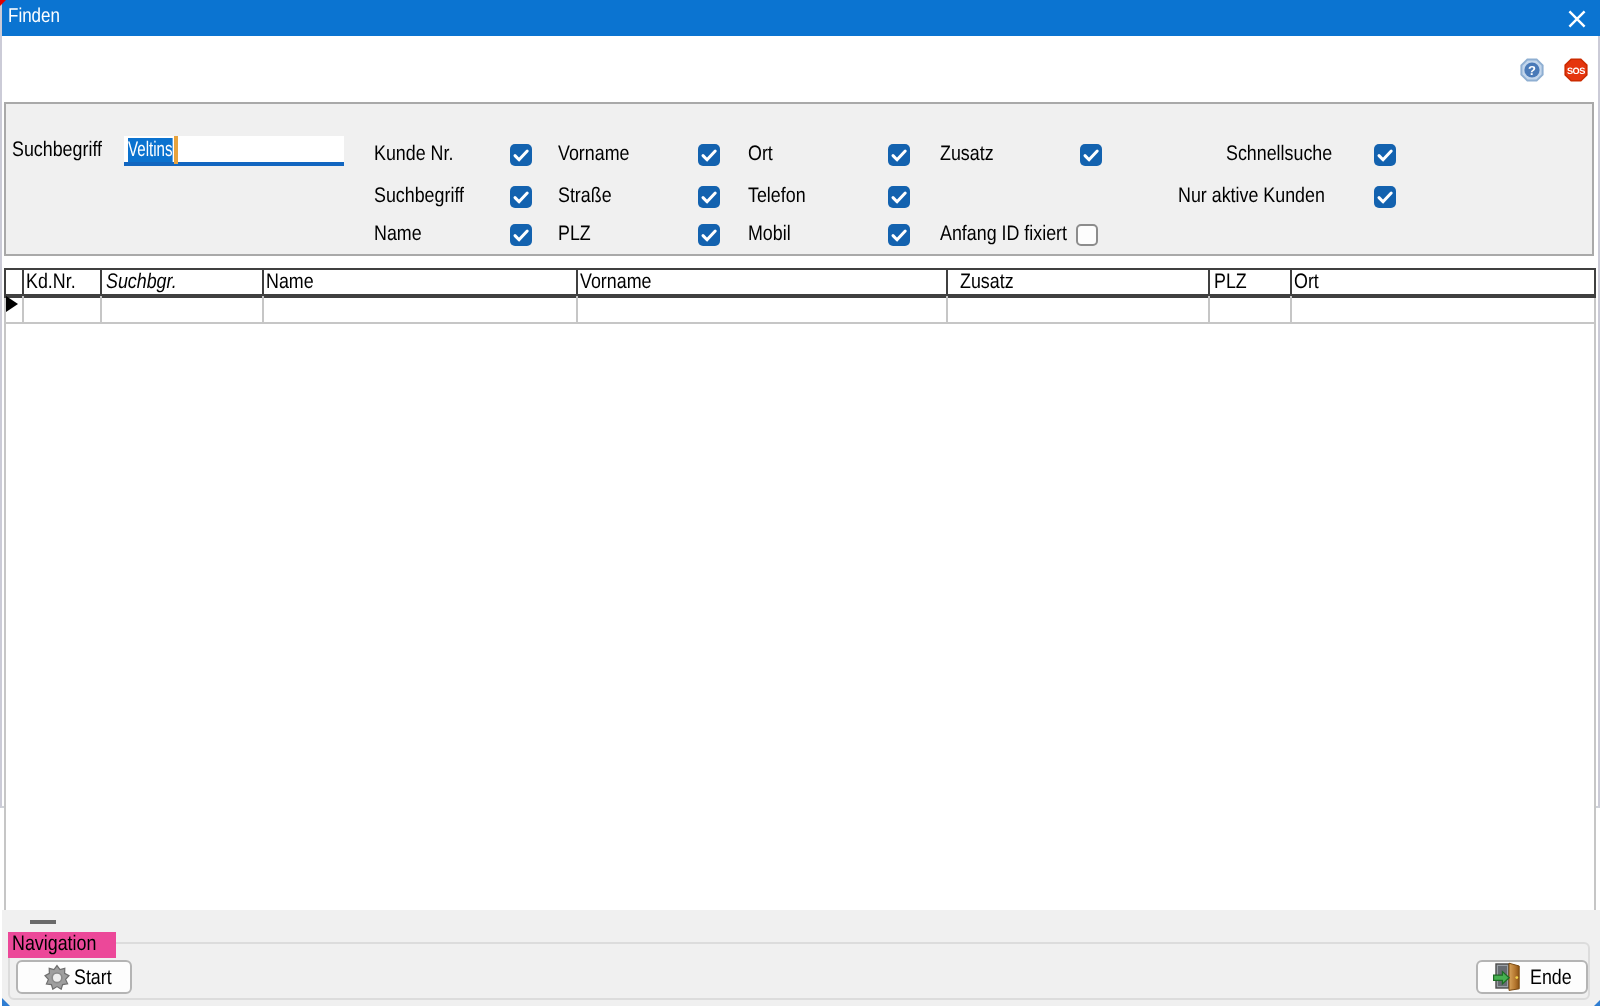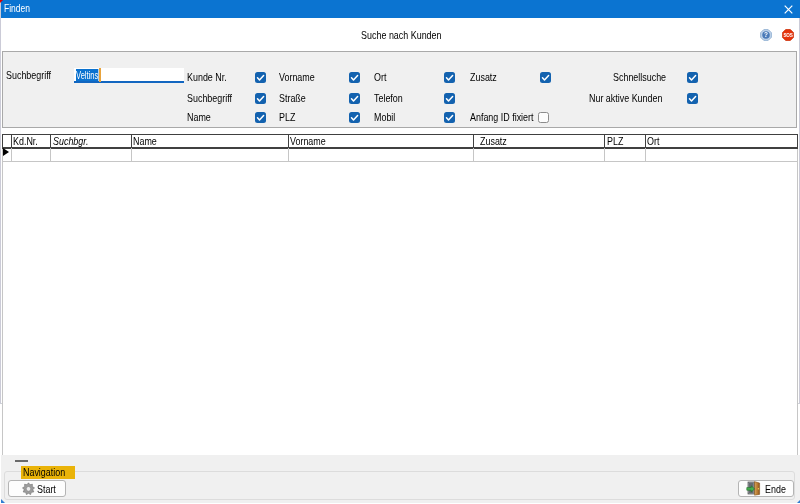--- a/index.html
+++ b/index.html
@@ -9,52 +9,51 @@
   .t { display:inline-block; transform:scaleX(0.85); transform-origin:0 50%; white-space:pre; }
   .tc { display:inline-block; transform:scaleX(0.85); transform-origin:50% 50%; white-space:pre; }
   #win { position:relative; width:800px; height:404px; background:#fff;
     border-left:1px solid #cbcbd7; border-right:1px solid #cbcbd7; border-bottom:1px solid #cfd2d8; }
   #titlebar { left:0; top:0; width:800px; height:18px; background:#0b74d1; }
   #titletext { left:3px; top:3px; color:#fff; font-size:10px; }
   #redcorner { left:-1px; top:0; width:0; height:0; border-top:3px solid #dd0000; border-right:3px solid transparent; }
   #hdrtext { left:0; top:29px; width:800px; text-align:center; }
   #panel { left:1px; top:51px; width:795px; height:77px; background:#f0f0f0; border:1px solid #a9a9a9; }
   .lbl { position:absolute; height:13px; line-height:13px; white-space:nowrap; }
-  #input { position:absolute; left:59px; top:16px; width:110px; height:15px; background:#fff; border-bottom:2px solid #1266c0;margin-left:12px; }
+  #input { position:absolute; left:59px; top:16px; width:110px; height:15px; background:#fff; border-bottom:2px solid #1266c0; }
   #sel { position:absolute; left:2px; top:1px; height:12px; background:#0b72cf; color:#fff; line-height:12px; transform:scaleX(0.72); transform-origin:0 50%; }
   #caret { position:absolute; left:25px; top:0px; width:2px; height:14px; background:#e8a33d; }
   .cb { position:absolute; width:11px; height:11px; background:#1362af; border-radius:2.5px; }
   .cbu { position:absolute; width:11px; height:11px; background:#fdfdfd; border:1px solid #8c8c8c; border-radius:2.5px; }
   #grid { left:1px; top:134px; width:796px; height:321px; background:#fff; }
   .dk { position:absolute; background:#404040; }
   .lt { position:absolute; background:#c6c6c6; }
   .hcell { position:absolute; top:1px; height:12px; line-height:12px; white-space:nowrap; }
   #marker { left:2px; top:148px; width:0; height:0;
     border-left:6px solid #000; border-top:4px solid transparent; border-bottom:4px solid transparent; }
   #bottom { left:0; top:455px; width:800px; height:48px; background:#f0f0f0; }
   #dash { left:14px; top:460px; width:13px; height:2px; background:#6a6a6a; }
   #navbox { left:3px; top:471px; width:791px; height:29px; border:1px solid #dcdcdc; border-radius:3px; }
-  #navlbl { left:20px; top:466px; background:#eab308; padding:0 2px; }
+  #navlbl { left:3px; top:466px; background:#ec4899; padding:0 2px; }
   .btn { position:absolute; height:17px; background:#fdfdfd; border:1px solid #b4b4b4; border-radius:3px;
     display:flex; align-items:center; }
   #startbtn { left:7px; top:480px; width:58px; }
   #endebtn { left:737px; top:480px; width:56px; }
   #blcorner { left:0; top:499px; width:0; height:0; border-bottom:4px solid #2f7dd2; border-right:4px solid transparent; }
   #brcorner { left:796px; top:499px; width:0; height:0; border-bottom:4px solid #2f7dd2; border-left:4px solid transparent; }
 </style>
 </head>
 <body>
 <div id="win">
   <div class="abs" id="titlebar"></div>
   <div class="abs" id="titletext"><span class="t">Finden</span></div>
   <div class="abs" id="redcorner"></div>
   <svg class="abs" style="left:783px; top:5px;" width="9" height="9" viewBox="0 0 9 9">
     <path d="M0.7 0.7 L8.3 8.3 M8.3 0.7 L0.7 8.3" stroke="#fff" stroke-width="1.2"></path>
   </svg>
-  <div class="abs" id="hdrtext"><span class="tc">Suche nach Kunden</span></div>
   <svg class="abs" style="left:759px; top:29px;" width="12" height="12" viewBox="0 0 12 12">
     <polygon points="3.7,0.7 8.3,0.7 11.3,3.7 11.3,8.3 8.3,11.3 3.7,11.3 0.7,8.3 0.7,3.7" fill="#c3d6ec" stroke="#8fafd2" stroke-width="1"></polygon>
     <circle cx="6" cy="6" r="3.8" fill="#4a7ab8"></circle>
     <text x="6" y="8.4" font-size="6.5" font-weight="bold" fill="#fff" text-anchor="middle" font-family="Liberation Sans">?</text>
   </svg>
   <svg class="abs" style="left:781px; top:29px;" width="12" height="12" viewBox="0 0 12 12">
     <polygon points="3.6,0.6 8.4,0.6 11.4,3.6 11.4,8.4 8.4,11.4 3.6,11.4 0.6,8.4 0.6,3.6" fill="#e5350e" stroke="#cc2b00" stroke-width="0.8"></polygon>
     <text x="6" y="7.9" font-size="4.6" font-weight="bold" fill="#fff" text-anchor="middle" font-family="Liberation Sans" letter-spacing="-0.2">SOS</text>
   </svg>
 

